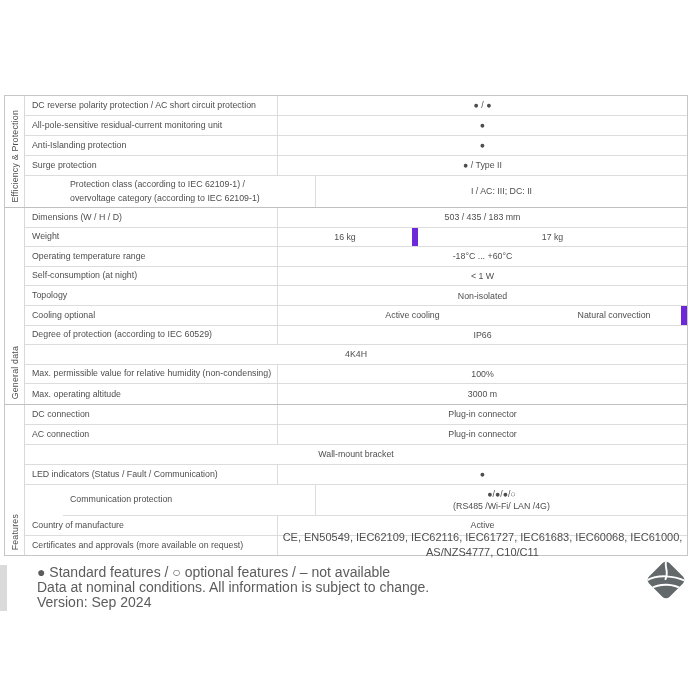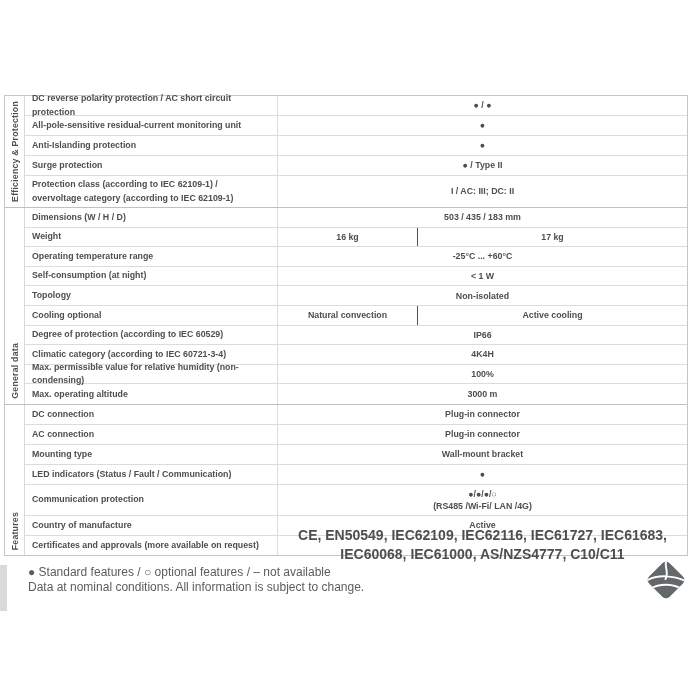--- a/index.html
+++ b/index.html
@@ -5,21 +5,21 @@
   html,body{margin:0;padding:0;}
   body{
     width:700px;height:700px;background:#ffffff;position:relative;
     font-family:"Liberation Sans",sans-serif;overflow:hidden;
   }
   .spec-table{
     position:absolute;left:4px;top:95px;width:684px;height:461px;
     border:1px solid #c6c6c6;box-sizing:border-box;
     display:flex;flex-direction:column;background:#fff;
   }
-  .section{display:flex;box-sizing:border-box;font-weight:bold;}
+  .section{display:flex;box-sizing:border-box;}
   .section:not(:last-child){border-bottom:1px solid #c0c0c0;}
   .sec-cell{
     width:20px;box-sizing:border-box;border-right:1px solid #d9d9d9;
     display:flex;align-items:flex-end;justify-content:center;padding-bottom:5px;
   }
   .sec-label{
     writing-mode:vertical-rl;transform:rotate(180deg);
     font-size:8.8px;color:#4e4e4e;letter-spacing:.2px;white-space:nowrap;
   }
   .rows{flex:1;display:flex;flex-direction:column;min-width:0;}
@@ -28,29 +28,29 @@
   .p{
     width:253px;box-sizing:border-box;border-right:1px solid #dcdcdc;
     display:flex;align-items:center;padding-left:7px;padding-right:4px;
     color:#4e4e4e;font-size:8.8px;white-space:pre-line;line-height:1.5;
   }
   .v{
     flex:1;display:flex;align-items:center;justify-content:center;
     color:#4e4e4e;font-size:8.8px;text-align:center;white-space:pre-line;line-height:1.4;
     min-width:0;
   }
-  .v1{flex:none;width:140px;box-sizing:border-box;border-right:1px solid #6d28d9;}
+  .v1{flex:none;width:140px;box-sizing:border-box;border-right:6px solid #6d28d9;}
   .h20{height:20px;flex:none;}
-  .h31{height:31px;flex:none;}
+  .h31{height:31px;flex:none;margin-left:38px;}
   .h19{height:19px;flex:none;justify-content:flex-end;}
   .hA{height:19.6px;flex:none;}
-  .cert{font-size:14px;letter-spacing:0;}
+  .cert{font-size:11px;letter-spacing:0;}
   .footer{
-    position:absolute;left:28px;top:565px;
-    font-size:12px;color:#5c5c5c;line-height:15px;
+    position:absolute;left:37px;top:565px;
+    font-size:14px;color:#5c5c5c;line-height:15px;
   }
   .left-strip{
     position:absolute;left:0;top:565px;width:7px;height:46px;background:#dadada;
   }
   .brand{position:absolute;left:643px;top:556px;width:46px;height:48px;}
 </style>
 </head>
 <body>
 
 <div class="spec-table">
@@ -93,41 +93,40 @@
         <div class="p">Dimensions (W / H / D)</div>
         <div class="v">503 / 435 / 183 mm</div>
       </div>
       <div class="row hA">
         <div class="p">Weight</div>
         <div class="v v1">16 kg</div>
         <div class="v">17 kg</div>
       </div>
       <div class="row hA">
         <div class="p">Operating temperature range</div>
-        <div class="v">-25°C ... +60°C</div>
+        <div class="v">-18°C ... +60°C</div>
       </div>
       <div class="row hA">
         <div class="p">Self-consumption (at night)</div>
         <div class="v">&lt; 1 W</div>
       </div>
       <div class="row hA">
         <div class="p">Topology</div>
         <div class="v">Non-isolated</div>
       </div>
       <div class="row hA">
         <div class="p">Cooling optional</div>
+        <div class="v">Active cooling</div>
         <div class="v v1">Natural convection</div>
-        <div class="v">Active cooling</div>
       </div>
       <div class="row hA">
         <div class="p">Degree of protection (according to IEC 60529)</div>
         <div class="v">IP66</div>
       </div>
       <div class="row hA">
-        <div class="p">Climatic category (according to IEC 60721-3-4)</div>
         <div class="v">4K4H</div>
       </div>
       <div class="row hA">
         <div class="p">Max. permissible value for relative humidity (non-condensing)</div>
         <div class="v">100%</div>
       </div>
       <div class="row hA">
         <div class="p">Max. operating altitude</div>
         <div class="v">3000 m</div>
       </div>
@@ -141,21 +140,20 @@
     <div class="rows">
       <div class="row h20">
         <div class="p">DC connection</div>
         <div class="v">Plug-in connector</div>
       </div>
       <div class="row h20">
         <div class="p">AC connection</div>
         <div class="v">Plug-in connector</div>
       </div>
       <div class="row h20">
-        <div class="p">Mounting type</div>
         <div class="v">Wall-mount bracket</div>
       </div>
       <div class="row h20">
         <div class="p">LED indicators (Status / Fault / Communication)</div>
         <div class="v">●</div>
       </div>
       <div class="row h31">
         <div class="p">Communication protection</div>
         <div class="v">●/●/●/○
 (RS485 /Wi-Fi/ LAN /4G)</div>
@@ -169,20 +167,21 @@
         <div class="v cert">CE, EN50549, IEC62109, IEC62116, IEC61727, IEC61683, IEC60068, IEC61000, AS/NZS4777, C10/C11</div>
       </div>
     </div>
   </div>
 
 </div>
 
 <div class="footer">
   <div>● Standard features / ○ optional features / – not available</div>
   <div>Data at nominal conditions. All information is subject to change.</div>
+  <div>Version: Sep 2024</div>
 </div>
 
 <div class="left-strip"></div>
 
 <div class="brand">
   <svg width="46" height="48" viewBox="0 0 48 48" xmlns="http://www.w3.org/2000/svg">
     <defs>
       <clipPath id="dmd">
         <rect x="9" y="9" width="30" height="30" rx="5" transform="rotate(45 24 24)"></rect>
       </clipPath>

